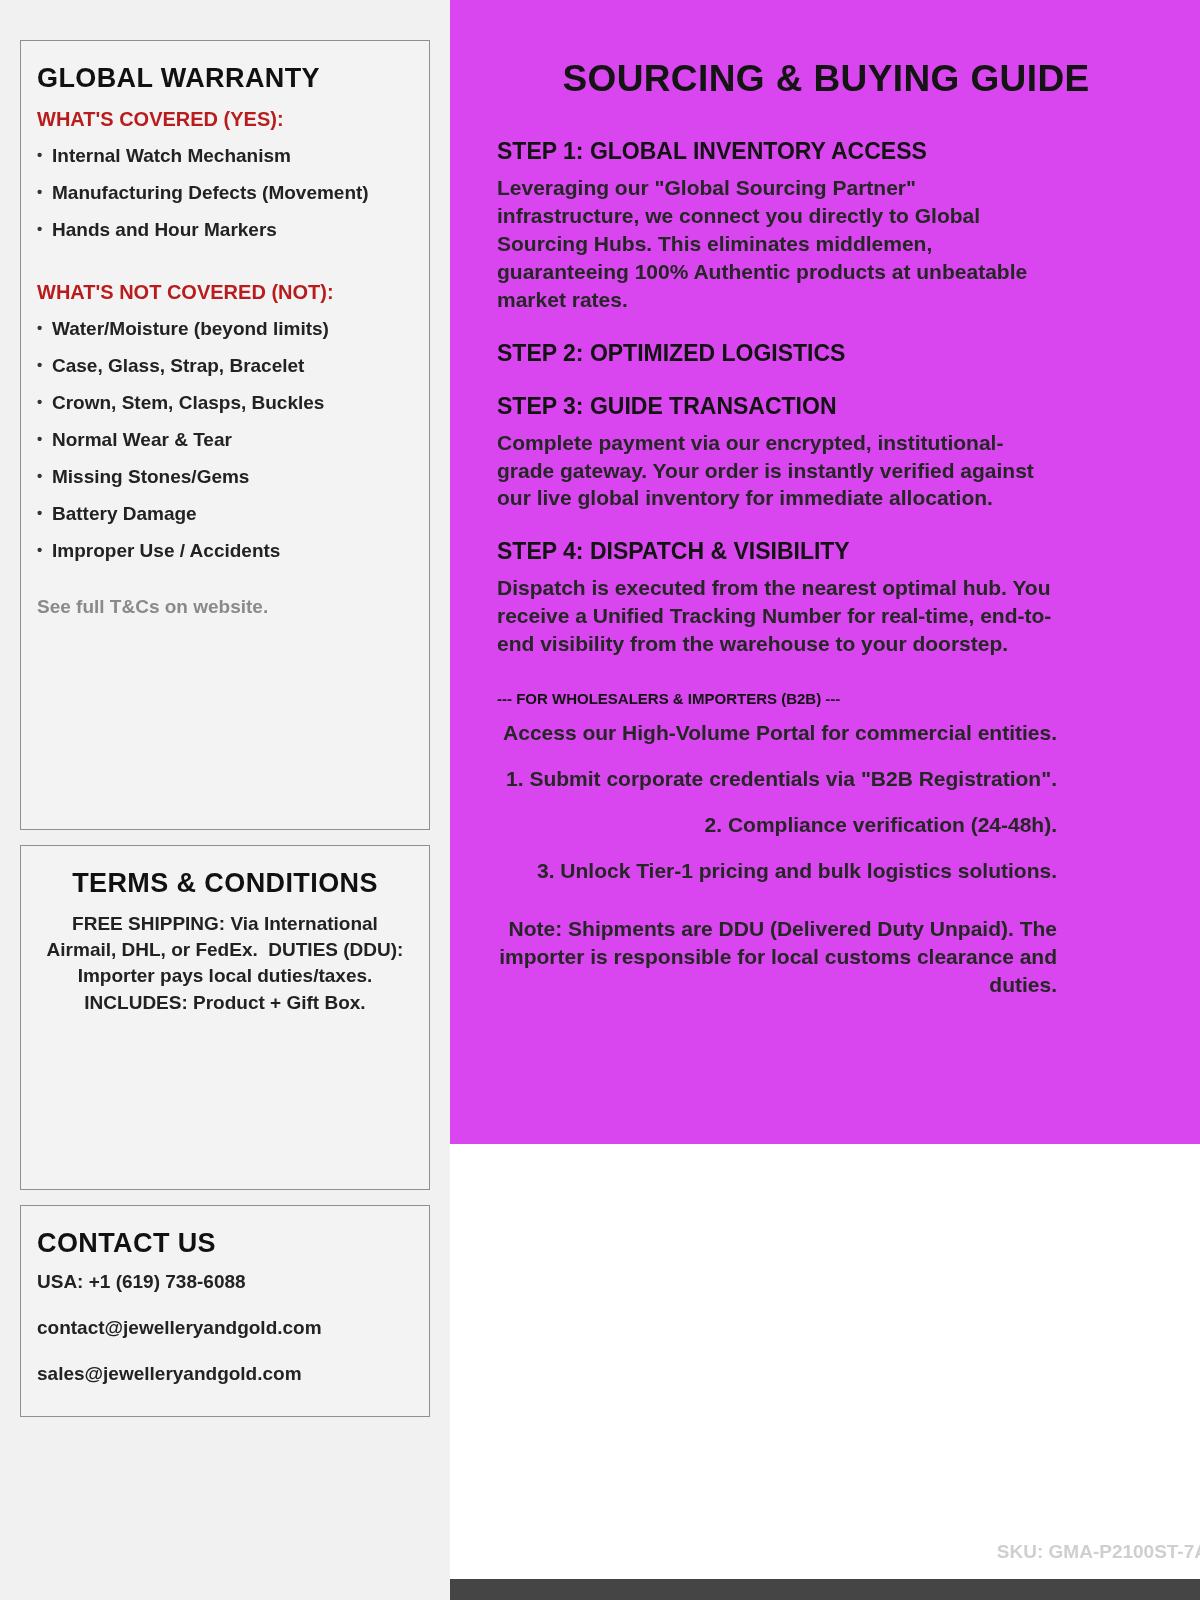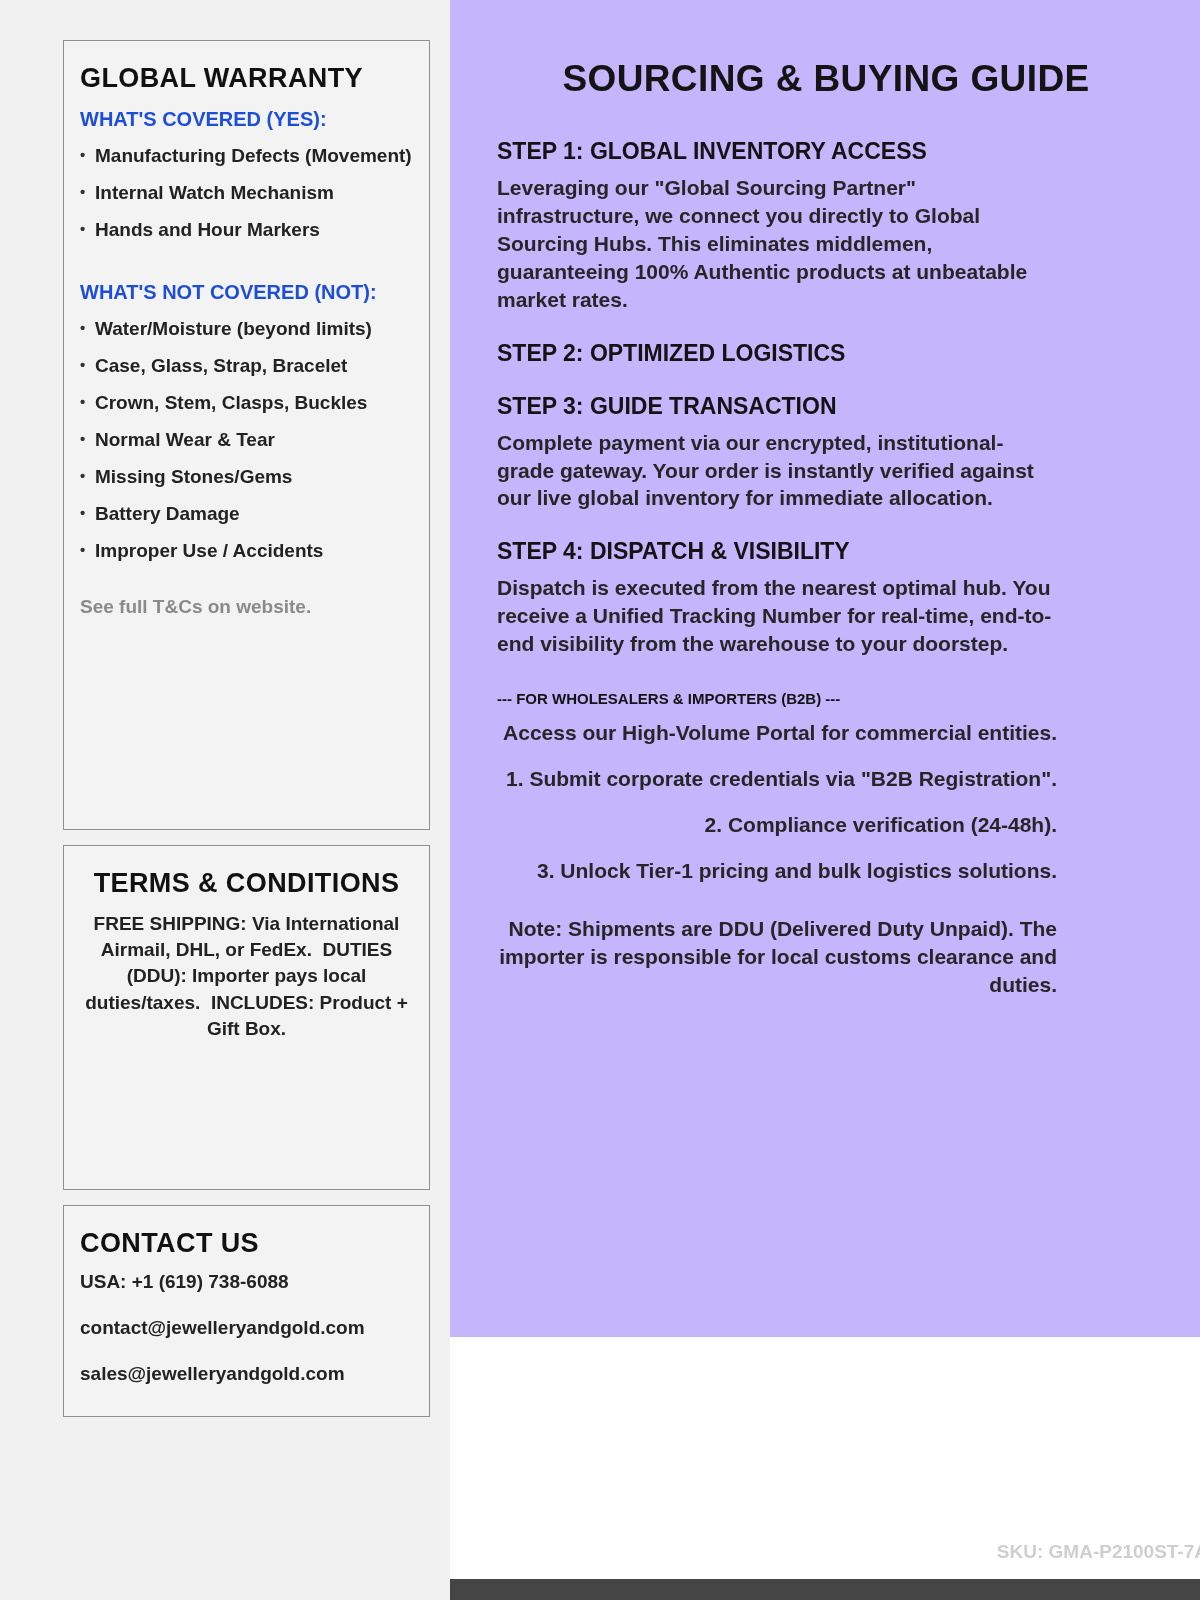--- a/index.html
+++ b/index.html
@@ -17,32 +17,31 @@
     position: absolute; left: 0; top: 0;
     width: 450px; height: 1600px;
     background: #f1f1f1;
     padding: 40px 20px 0 20px;
   }
   .panel {
     border: 1px solid #8f8f8f;
     background: #f3f3f3;
     padding: 22px 16px;
     margin-bottom: 15px;
-    margin-left: 43px;
   }
   .panel-warranty { height: 790px; }
   .panel-terms    { height: 345px; text-align: center; }
   .panel-contact  { height: 212px; }
 
   .panel-title {
     font-size: 27px; font-weight: 800; letter-spacing: 0.4px;
     color: #111; margin: 0 0 12px 0;
   }
   .sub-heading {
-    font-size: 20px; font-weight: 700; color: #1d4ed8;
+    font-size: 20px; font-weight: 700; color: #b91c1c;
     margin: 14px 0 14px 0;
   }
   .sub-heading.second { margin-top: 40px; }
   .bullet-item {
     font-size: 19px; font-weight: 600; color: #222;
     margin: 0 0 15px 0; position: relative; padding-left: 15px;
   }
   .bullet-item::before {
     content: "\2022";
     position: absolute; left: 0; top: 1px;
@@ -57,22 +56,22 @@
     color: #222; margin: 6px 0 0 0; white-space: pre-wrap;
   }
   .contact-line {
     font-size: 19px; font-weight: 700; color: #222;
     margin: 0 0 24px 0;
   }
 
   
   .main {
     position: absolute; left: 450px; top: 0;
-    width: 750px; height: 1337px;
-    background: #c4b5fd;
+    width: 750px; height: 1144px;
+    background: #d946ef;
     padding: 58px 45px 0 47px;
   }
   .main-title {
     text-align: center;
     font-size: 37px; font-weight: 800; letter-spacing: 0.4px;
     color: #141414; margin: 0 0 38px 0;
   }
   .step { max-width: 560px; margin-bottom: 26px; }
   .step-heading {
     font-size: 23px; font-weight: 800; color: #131313;
@@ -104,22 +103,22 @@
   }
 </style>
 </head>
 <body>
 
 <div class="sidebar">
 
   <div class="panel panel-warranty">
     <h2 class="panel-title">GLOBAL WARRANTY</h2>
     <div class="sub-heading">WHAT'S COVERED (YES):</div>
+    <div class="bullet-item">Internal Watch Mechanism</div>
     <div class="bullet-item">Manufacturing Defects (Movement)</div>
-    <div class="bullet-item">Internal Watch Mechanism</div>
     <div class="bullet-item">Hands and Hour Markers</div>
     <div class="sub-heading second">WHAT'S NOT COVERED (NOT):</div>
     <div class="bullet-item">Water/Moisture (beyond limits)</div>
     <div class="bullet-item">Case, Glass, Strap, Bracelet</div>
     <div class="bullet-item">Crown, Stem, Clasps, Buckles</div>
     <div class="bullet-item">Normal Wear &amp; Tear</div>
     <div class="bullet-item">Missing Stones/Gems</div>
     <div class="bullet-item">Battery Damage</div>
     <div class="bullet-item">Improper Use / Accidents</div>
     <div class="footnote">See full T&amp;Cs on website.</div>

